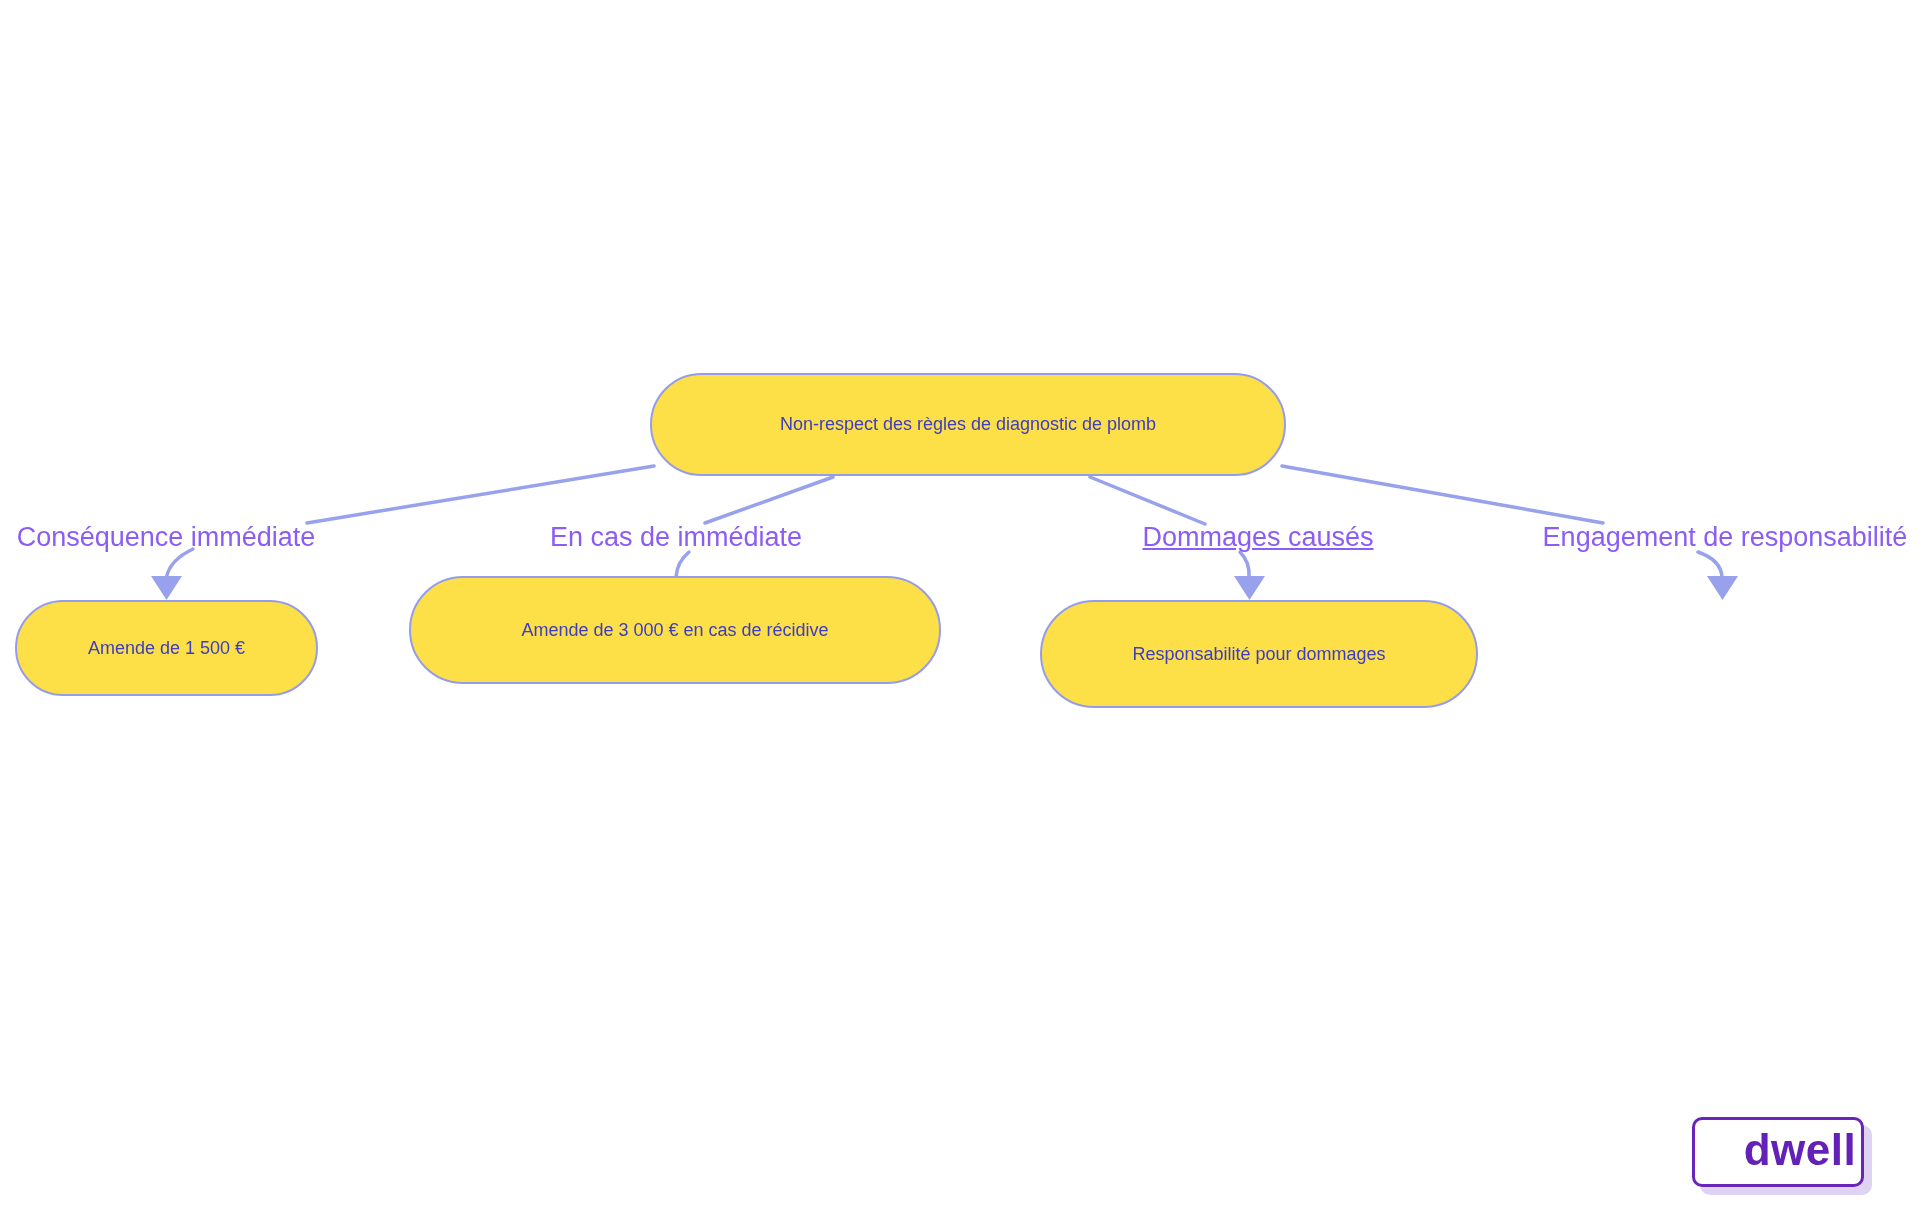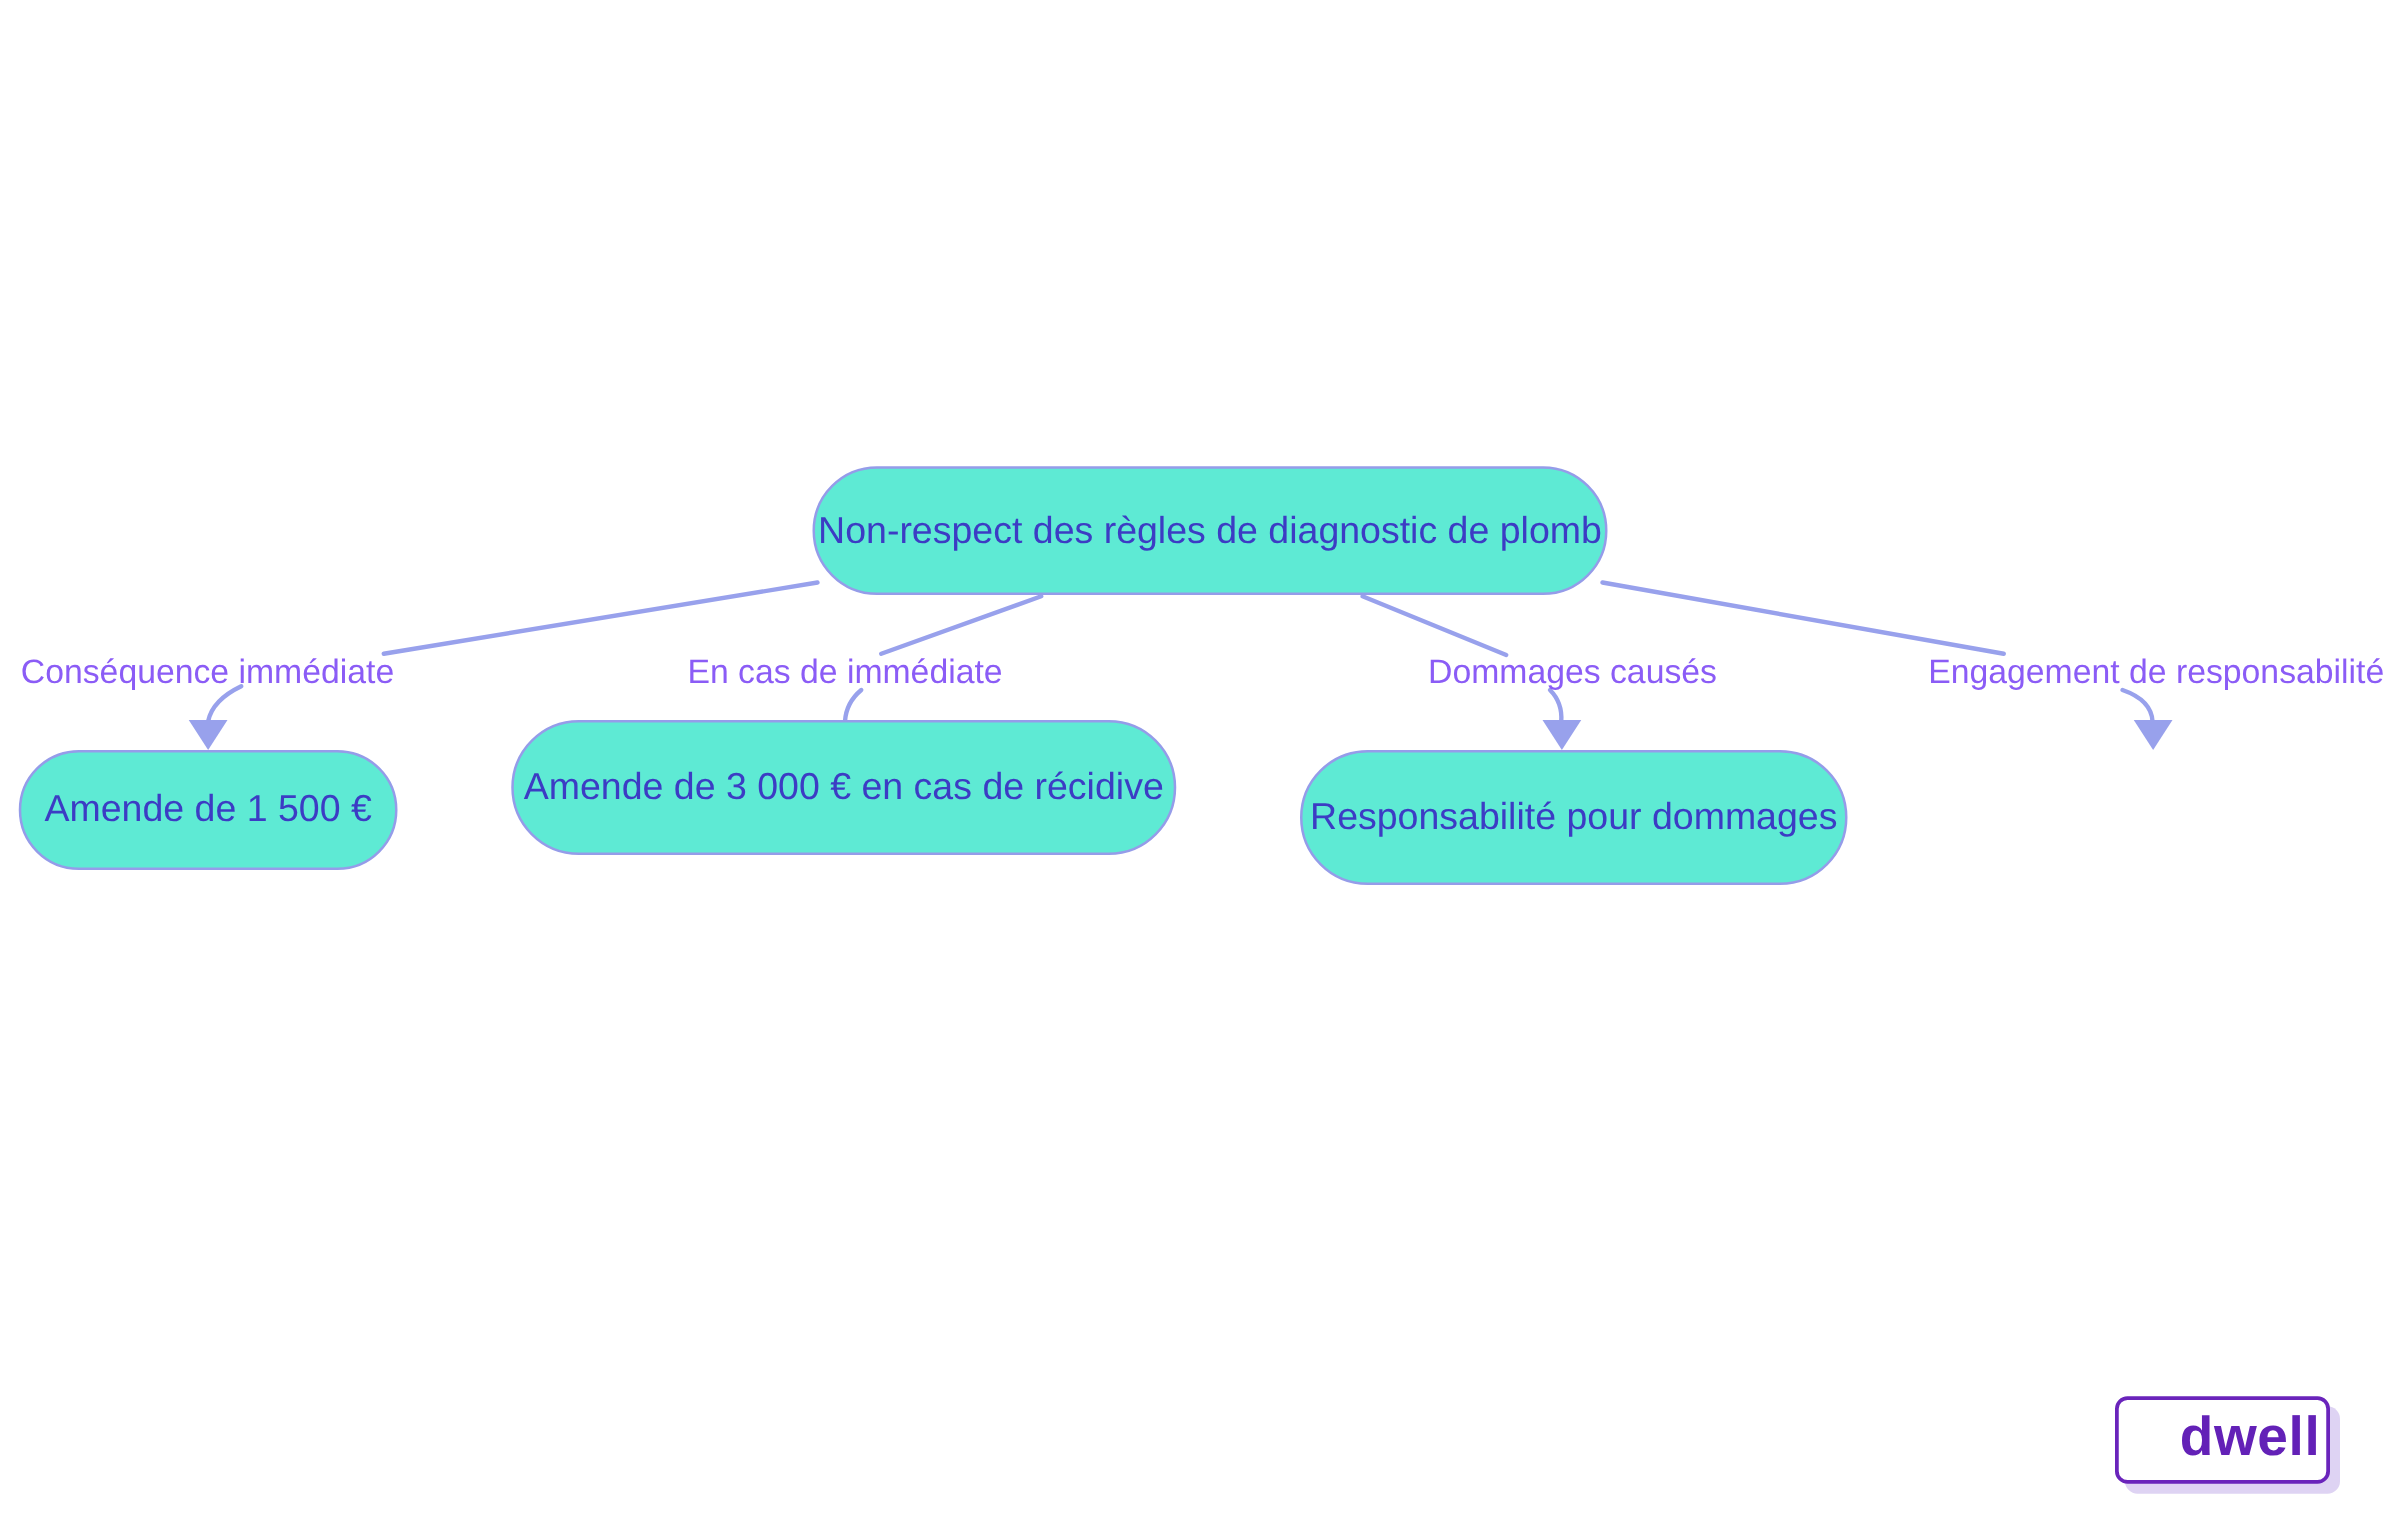--- a/index.html
+++ b/index.html
@@ -19,25 +19,25 @@
     position: absolute;
     left: 0;
     top: 0;
     width: 1920px;
     height: 1215px;
     pointer-events: none;
   }
   .node {
     position: absolute;
     box-sizing: border-box;
-    background: #5eead4;
+    background: #fde047;
     border: 2px solid #959ce9;
     border-radius: 60px;
     color: #3c3cc4;
-    font-size: 30px;
+    font-size: 18px;
     display: flex;
     align-items: center;
     justify-content: center;
     text-align: center;
     white-space: nowrap;
   }
   .edge-label {
     position: absolute;
     color: #8b5cf6;
     font-size: 27px;
@@ -96,21 +96,21 @@
   <div class="node" style="left:650px; top:373px; width:636px; height:103px;">
     <span>Non-respect des règles de diagnostic de plomb</span>
   </div>
 
   <div class="edge-label" style="left:6px; top:521px; width:320px;">
     <span>Conséquence immédiate</span>
   </div>
   <div class="edge-label" style="left:526px; top:521px; width:300px;">
     <span>En cas de immédiate</span>
   </div>
-  <div class="edge-label" style="left:1108px; top:521px; width:300px;">
+  <div class="edge-label" style="left:1108px; top:521px; width:300px;text-decoration:underline;">
     <span>Dommages causés</span>
   </div>
   <div class="edge-label" style="left:1542px; top:521px; width:366px;">
     <span>Engagement de responsabilité</span>
   </div>
 
   <div class="node" style="left:15px; top:600px; width:303px; height:96px;">
     <span>Amende de 1 500 €</span>
   </div>
   <div class="node" style="left:409px; top:576px; width:532px; height:108px;">

